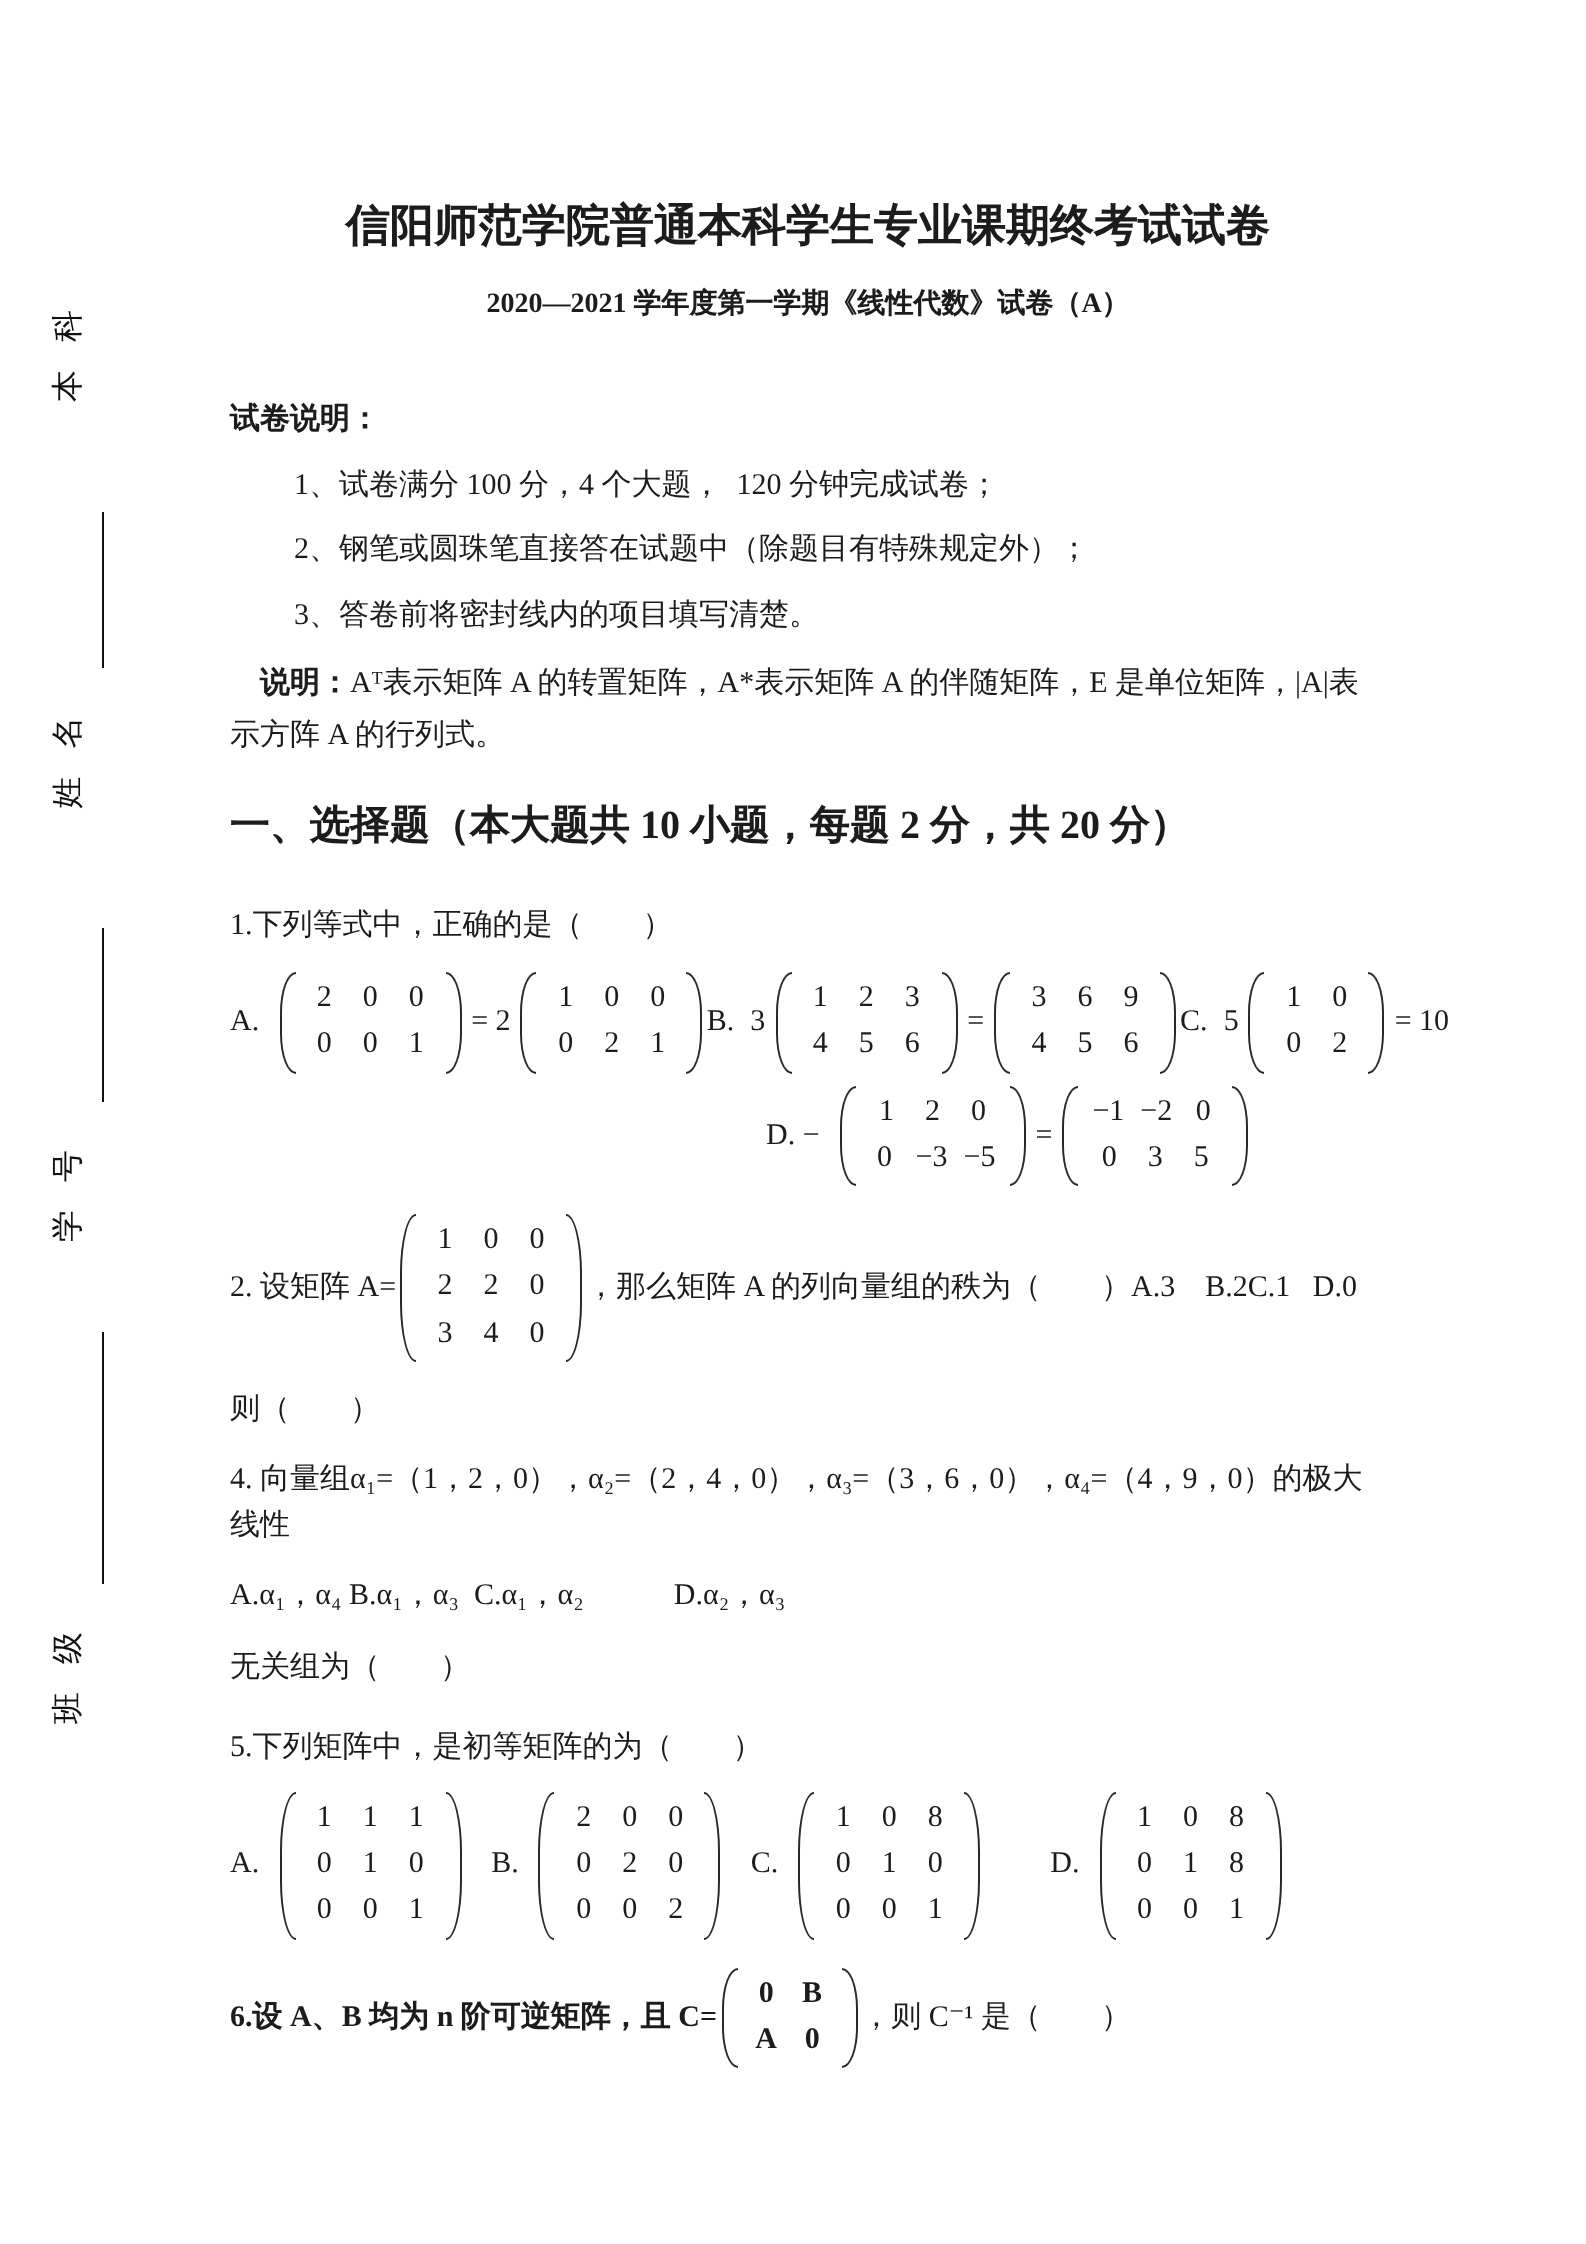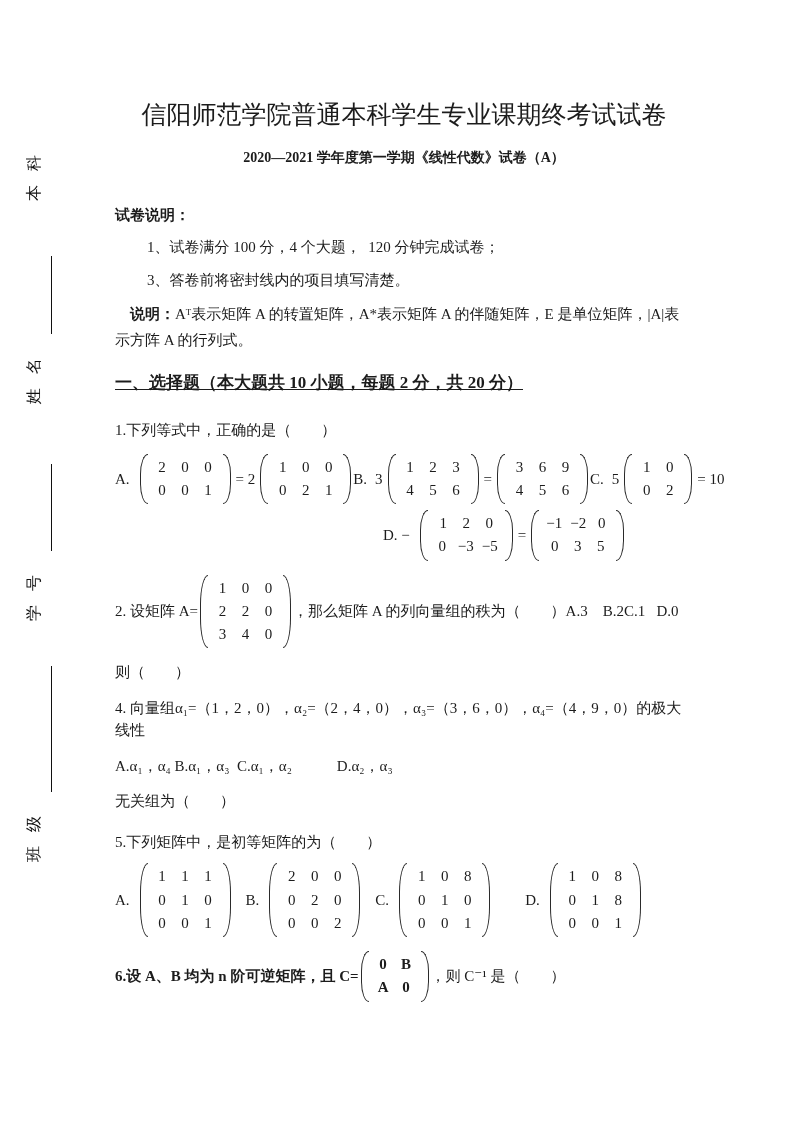--- a/index.html
+++ b/index.html
@@ -2,27 +2,27 @@
 <html><head>
 <meta charset="utf-8">
 <style>
   html,body{margin:0;padding:0;background:#e8e8e8;}
   .page{
     position:relative; width:793px; height:1122px; background:#ffffff;
     font-family:"Liberation Serif","DejaVu Serif",serif;
     color:#1c1c1c; overflow:hidden; margin:0 auto;
   }
   .content{padding:96px 100px 0 115px; font-size:15px; line-height:1.5;}
-  .t1{font-size:25px; font-weight:normal; text-align:center; margin:0 0 13px 0;}
+  .t1{font-size:22px; font-weight:bold; text-align:center; margin:0 0 13px 0;}
   .t2{font-size:14px; font-weight:bold; text-align:center; margin:0 0 36px 0;}
   .b{font-weight:bold;}
   .instr-head{font-weight:bold; margin:0 0 4px 0;}
   .instr-item{margin:10px 0; padding-left:32px; white-space:pre-wrap;}
   .notation{margin:8px 0 0 0; line-height:1.75; text-indent:15px; white-space:pre-wrap;}
-  .section-head{font-weight:bold; font-size:17px; margin:16px 0 24px 0;text-decoration:underline;}
+  .section-head{font-weight:bold; font-size:20px; margin:16px 0 24px 0;}
   .line{white-space:pre-wrap; margin:0;}
   .q-stem{margin:0 0 6px 0; white-space:pre-wrap;}
   
   .matrix{display:inline-flex; align-items:center; vertical-align:middle; margin:0 2px;}
   .mp{width:7px; align-self:stretch;}
   .mp-l{border:1.4px solid #2a2a2a; border-right:none; border-radius:10px 0 0 10px / 50% 0 0 50%;}
   .mp-r{border:1.4px solid #2a2a2a; border-left:none; border-radius:0 10px 10px 0 / 0 50% 50% 0;}
   .mbody{display:flex; flex-direction:column; padding:2px 3px;}
   .mrow{display:flex; justify-content:center;}
   .mcell{min-width:15px; text-align:center; padding:0 4px; line-height:1.55;}
@@ -64,20 +64,21 @@
   </div>
 
   <div class="content">
 
     <p class="t1">信阳师范学院普通本科学生专业课期终考试试卷</p>
     <p class="t2">2020—2021 学年度第一学期《线性代数》试卷（A）</p>
 
     <div>
       <p class="instr-head">试卷说明：</p>
       <p class="instr-item">1、试卷满分 100 分，4 个大题，  120 分钟完成试卷；</p>
+      <p class="instr-item">2、钢笔或圆珠笔直接答在试题中（除题目有特殊规定外）；</p>
       <p class="instr-item">3、答卷前将密封线内的项目填写清楚。</p>
       <p class="notation"><span class="b">说明：</span><span>Aᵀ表示矩阵 A 的转置矩阵，A*表示矩阵 A 的伴随矩阵，E 是单位矩阵，|A|表示方阵 A 的行列式。</span></p>
     </div>
 
     <p class="section-head">一、选择题（本大题共 10 小题，每题 2 分，共 20 分）</p>
 
     <div>
       <p class="q-stem">1.下列等式中，正确的是（        ）</p>
       <div class="q1-row">
         <span class="mexpr">

